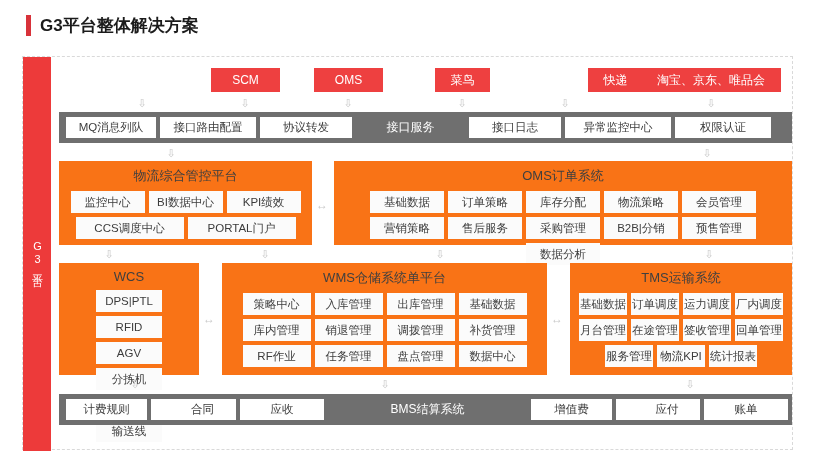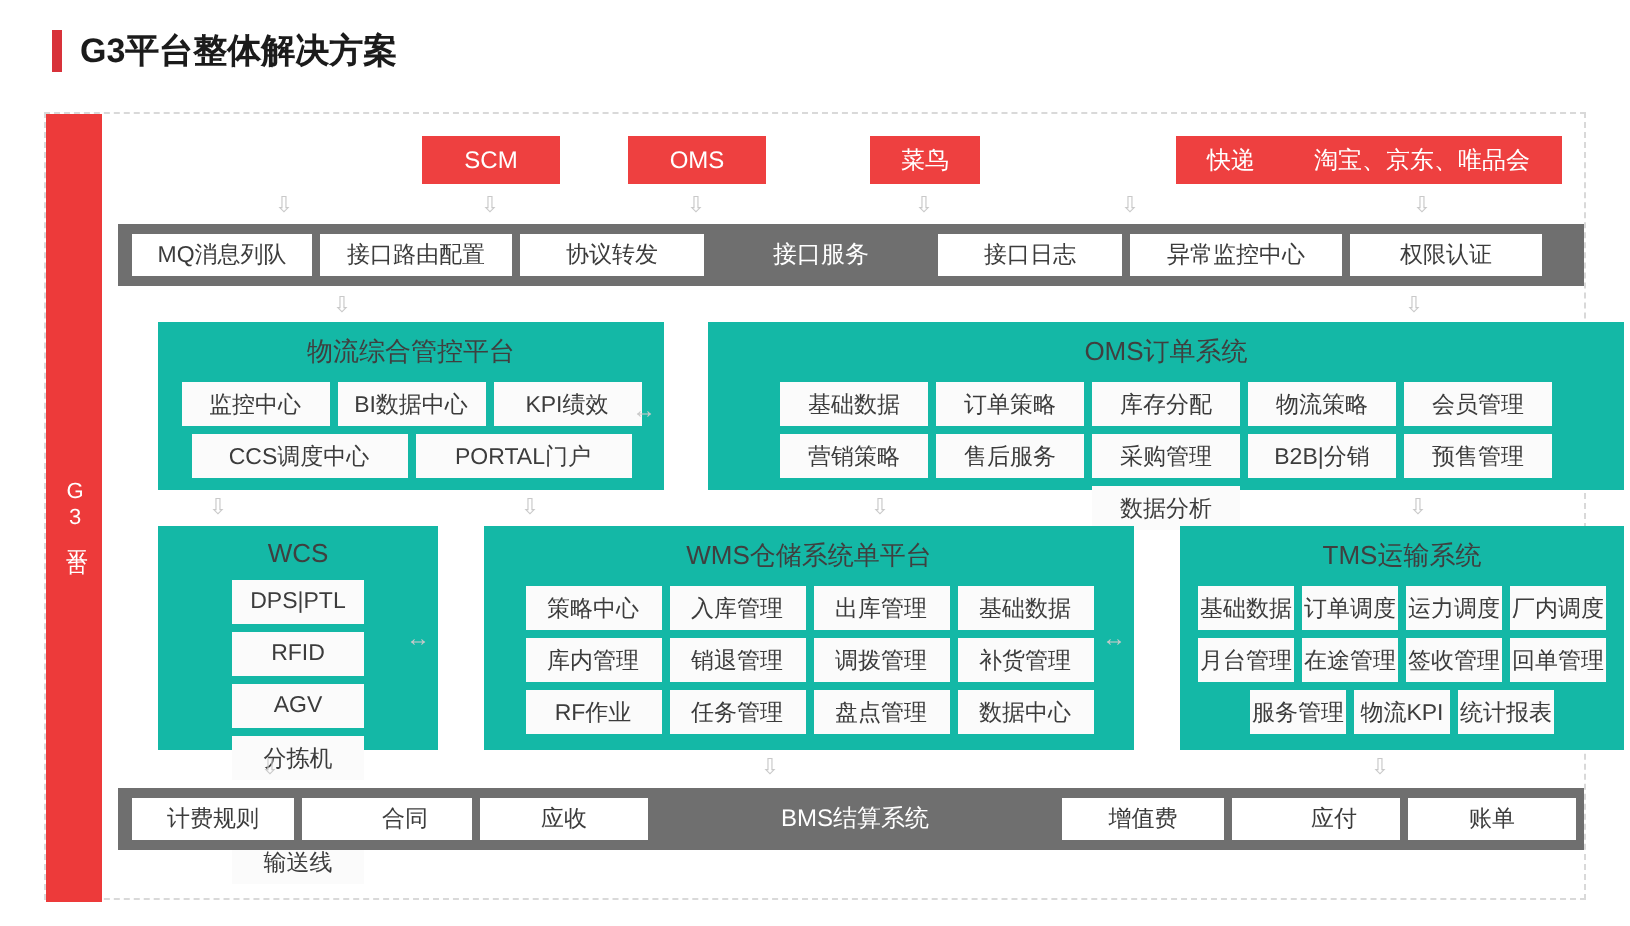--- a/index.html
+++ b/index.html
@@ -128,23 +128,22 @@
     display: flex;
     align-items: center;
     justify-content: center;
     white-space: nowrap;
     margin: 0 2px;
   }
 
   
   .panel {
     position: absolute;
-    background: #14b8a6;
+    background: #f97316;
     padding: 6px 7px 7px 7px;
-    margin-left: 20px;
   }
   .panel-title {
     text-align: center;
     font-size: 13px;
     color: #3f3f3f;
     margin-bottom: 6px;
     white-space: nowrap;
   }
   .panel-grid {
     display: flex;

